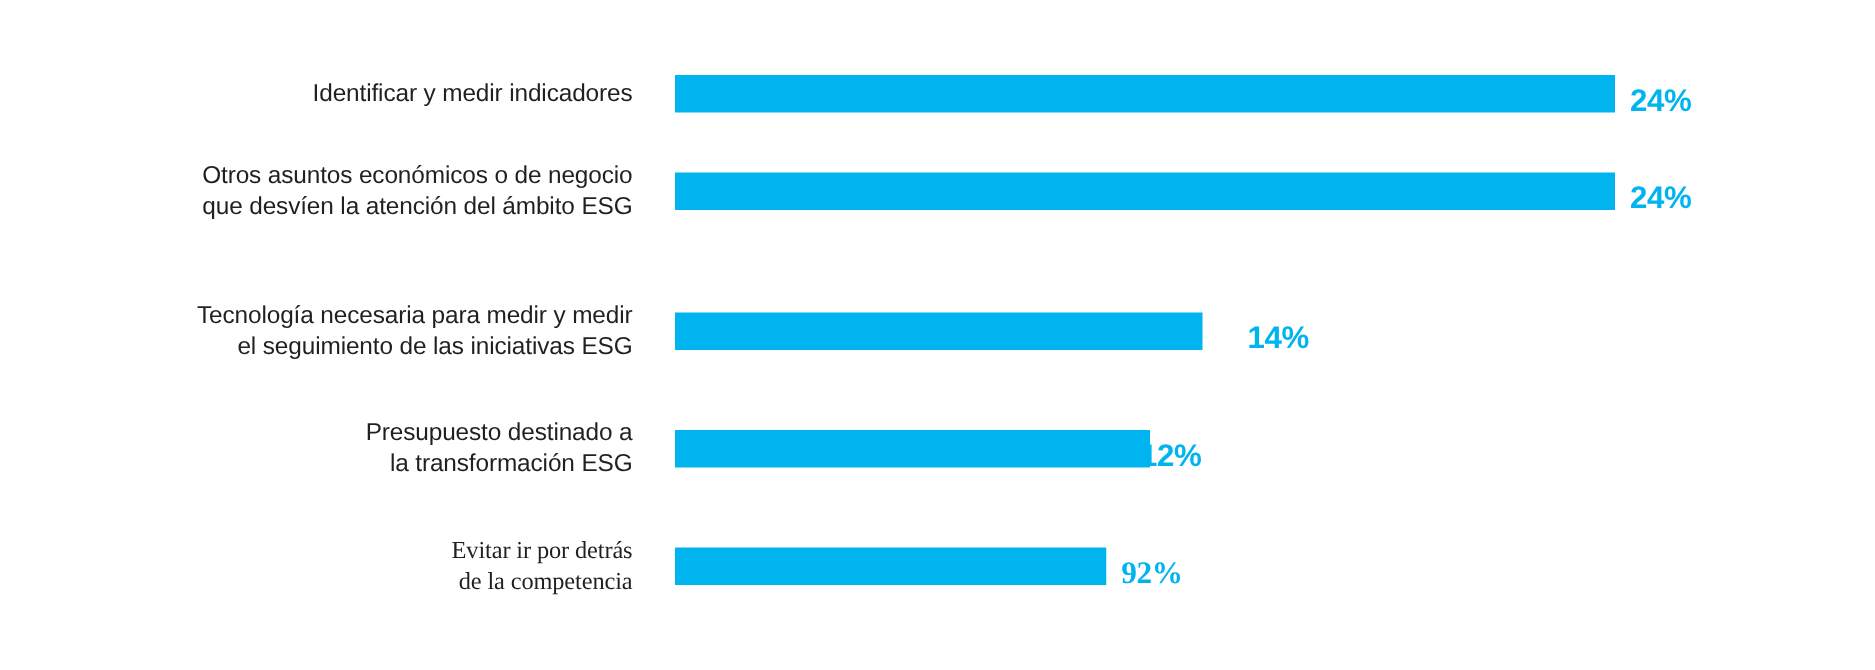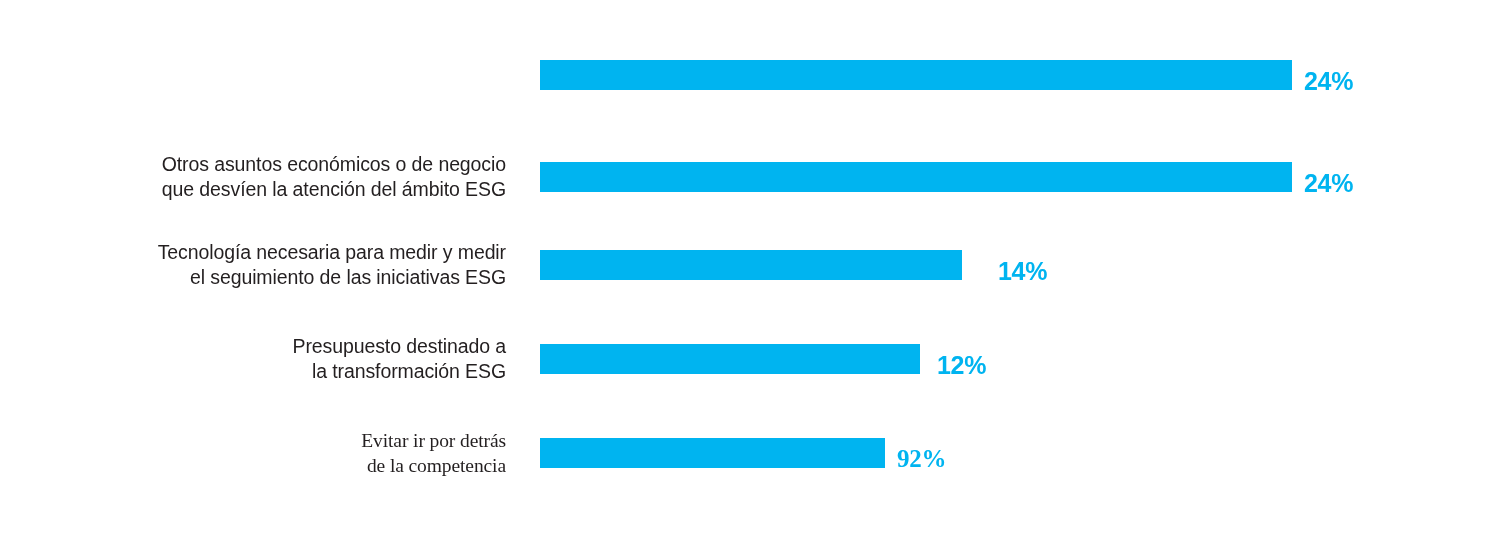--- a/index.html
+++ b/index.html
@@ -71,27 +71,28 @@
     letter-spacing: -0.3px;
     white-space: nowrap;
   }
 </style>
 </head>
 <body>
 
 <div id="chart-root">
 
   <div class="bar-row" style="top:60px;">
+    <div class="row-label">Identificar y medir indicadores</div>
     <div class="bar-track">
       <div class="bar-fill" style="width:752px;"></div>
       <div class="bar-value" style="left:764px;">24%</div>
     </div>
   </div>
 
-  <div class="bar-row" style="top:162px;">
+  <div class="bar-row" style="top:138px;">
     <div class="row-label">Otros asuntos económicos o de negocio
 que desvíen la atención del ámbito ESG</div>
     <div class="bar-track">
       <div class="bar-fill" style="width:752px;"></div>
       <div class="bar-value" style="left:764px;">24%</div>
     </div>
   </div>
 
   <div class="bar-row" style="top:250px;">
     <div class="row-label">Tecnología necesaria para medir y medir
@@ -100,21 +101,21 @@
       <div class="bar-fill" style="width:422px;"></div>
       <div class="bar-value" style="left:434px;margin-left:24px;">14%</div>
     </div>
   </div>
 
   <div class="bar-row" style="top:344px;">
     <div class="row-label">Presupuesto destinado a
 la transformación ESG</div>
     <div class="bar-track">
       <div class="bar-fill" style="width:380px;"></div>
-      <div class="bar-value" style="left:397px;text-align:center;">12%</div>
+      <div class="bar-value" style="left:372px;text-align:center;">12%</div>
     </div>
   </div>
 
   <div class="bar-row" style="top:438px;font-family:Liberation Serif, serif;">
     <div class="row-label">Evitar ir por detrás
 de la competencia</div>
     <div class="bar-track">
       <div class="bar-fill" style="width:345px;"></div>
       <div class="bar-value" style="left:357px;">92%</div>
     </div>

